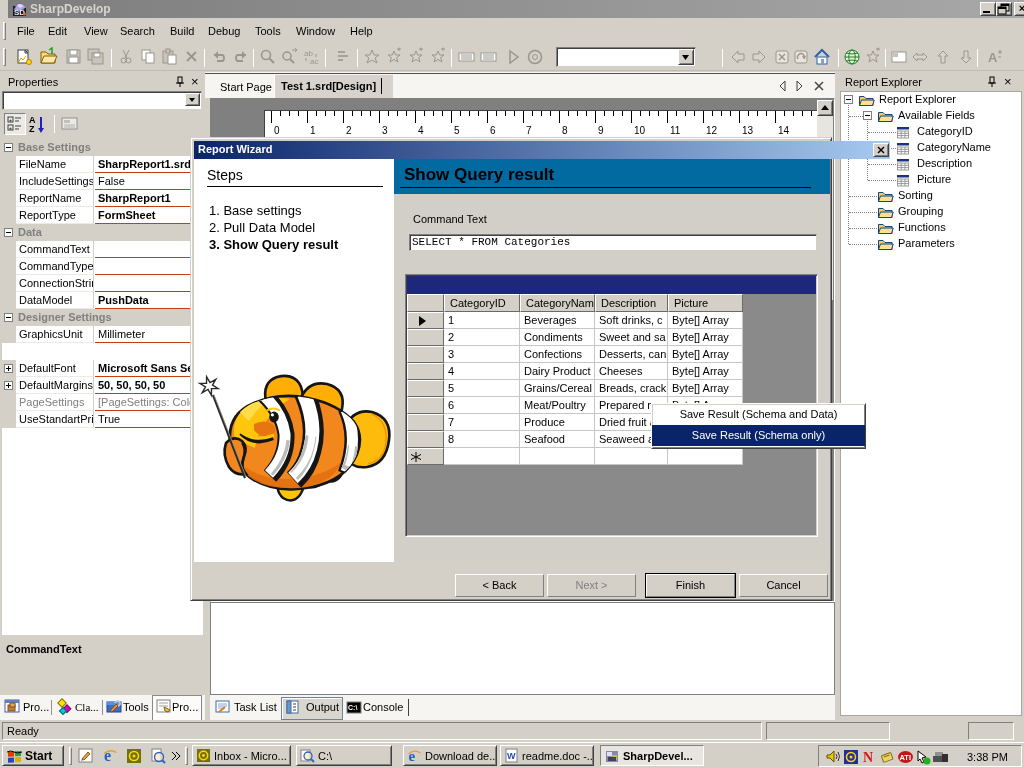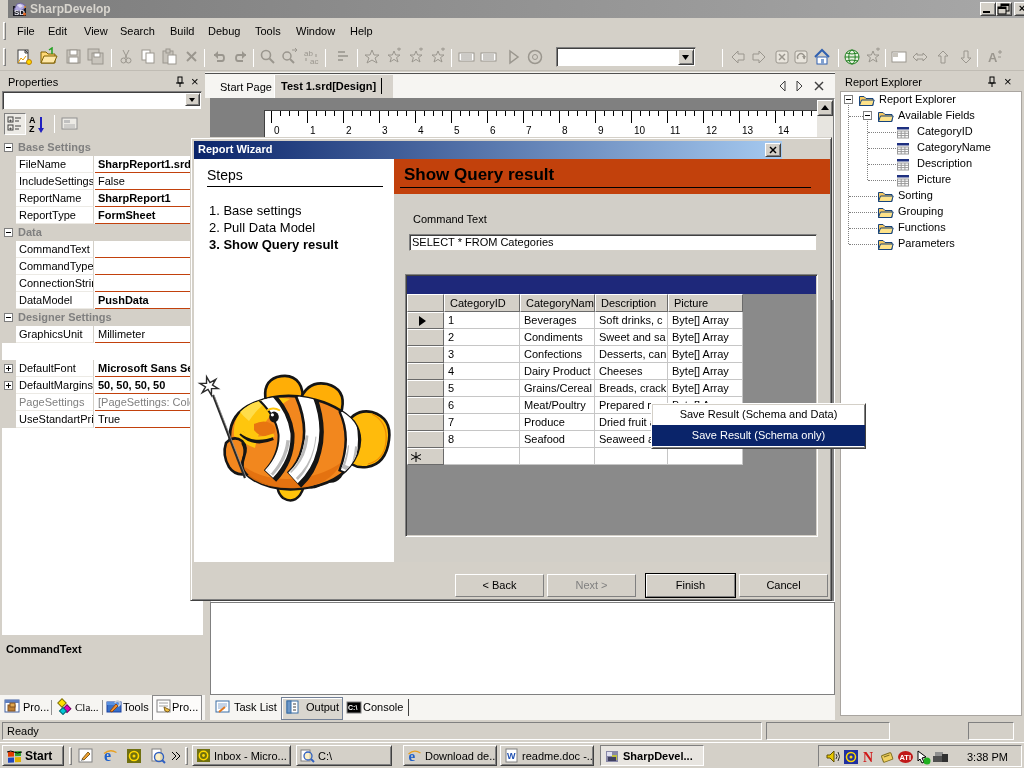--- a/index.html
+++ b/index.html
@@ -799,21 +799,21 @@
     <svg class="abs" style="left:113px;top:3px;" width="17" height="16">
           <rect x="1" y="7" width="12" height="6" fill="#505050"></rect>
           <rect x="3" y="3" width="8" height="4" fill="#909090"></rect>
           <rect x="10" y="5" width="6" height="8" fill="#303030"></rect>
         </svg>
     <span class="abs" style="left:148px;top:5px;">3:38 PM</span>
   </div>
 </div>
 
 <div class="abs" style="left:190px;top:137px;width:642px;height:464px;background:#d4d0c8;border:1px solid;border-color:#d4d0c8 #404040 #404040 #d4d0c8;box-shadow:inset 1px 1px 0 #fff, inset -1px -1px 0 #808080;" id="wizard">
-  <div class="abs" style="left:3px;top:3px;width:588px;height:18px;background:linear-gradient(to right,#0a246a,#a6caf0);">
+  <div class="abs" style="left:3px;top:3px;width:696px;height:18px;background:linear-gradient(to right,#0a246a,#a6caf0);">
     <span style="position:absolute;left:4px;top:2px;color:#fff;font-weight:bold;">Report Wizard</span>
     <div class="abs raised" style="right:1px;top:2px;width:16px;height:14px;background:#d4d0c8;"><svg width="14" height="12">
             <g stroke="#000" stroke-width="1.4">
               <line x1="4" y1="3" x2="10" y2="9"></line>
               <line x1="10" y1="3" x2="4" y2="9"></line>
             </g>
           </svg></div>
   </div>
 
   <div class="abs" style="left:3px;top:21px;width:200px;height:403px;background:#fff;" id="steps">
@@ -875,28 +875,28 @@
 
 <path d="M30 77 Q38 69 46 75 Q52 81 48 91 Q44 102 50 108 Q39 110 33 101 Q26 89 30 77 Z" fill="#F2871E" stroke="#151515" stroke-width="2.6"></path>
 <path d="M46 77 Q50 84 47 92 Q44 100 49 107" fill="none" stroke="#151515" stroke-width="1.6"></path>
 
 <line x1="17" y1="29" x2="49" y2="112" stroke="#2a2a2a" stroke-width="2.2"></line>
 <line x1="18" y1="29" x2="50" y2="111" stroke="#9a9a9a" stroke-width="0.8"></line>
 <path d="M10.6 10.8 L10.5 17.4 L3.9 17.4 L9.5 20.9 L6.2 26.6 L12.0 23.5 L15.4 29.2 L15.5 22.6 L22.1 22.6 L16.5 19.1 L19.8 13.4 L14.0 16.5 Z" fill="#fff" stroke="#2a2a2a" stroke-width="1.4"></path>
 </svg></div>
   </div>
 
-  <div class="abs" style="left:203px;top:21px;width:436px;height:35px;background:#c2410c;">
+  <div class="abs" style="left:203px;top:21px;width:436px;height:35px;background:#0369a1;">
     <div style="position:absolute;left:10px;top:6px;font-size:17px;font-weight:bold;">Show Query result</div>
     <div style="position:absolute;left:6px;top:28px;width:411px;border-top:1px solid #000;"></div>
   </div>
   <div class="abs" style="left:203px;top:56px;width:436px;height:368px;background:#d2cfc8;" id="wbody">
     <div style="position:absolute;left:19px;top:19px;">Command Text</div>
     <div class="field abs" style="left:15px;top:40px;width:408px;height:17px;">
-          <span style="position:absolute;left:2px;top:1px;">SELECT * FROM Categories</span>
+          <span style="position:absolute;left:2px;top:1px;font-family:Liberation Mono, monospace;">SELECT * FROM Categories</span>
         </div>
 
     <div class="abs" style="left:11px;top:80px;width:413px;height:263px;border:1px solid;border-color:#808080 #fff #fff #808080;box-shadow:inset 1px 1px 0 #404040, inset -1px -1px 0 #d4d0c8;background:#8a8a8a;" id="dgrid">
       <div class="abs" style="left:1px;top:1px;width:409px;height:18px;background:#1e287a;"></div>
       <div class="abs" style="left:1px;top:19px;width:336px;height:18px;">
         <div class="gh" style="left:0;width:37px;"></div>
         <div class="gh" style="left:37px;width:76px;">CategoryID</div>
         <div class="gh" style="left:113px;width:75px;">CategoryNam</div>
         <div class="gh" style="left:188px;width:73px;">Description</div>
         <div class="gh" style="left:261px;width:75px;">Picture</div>

